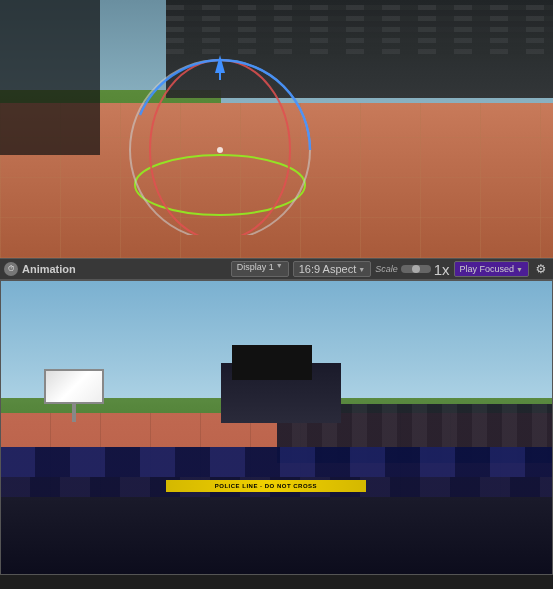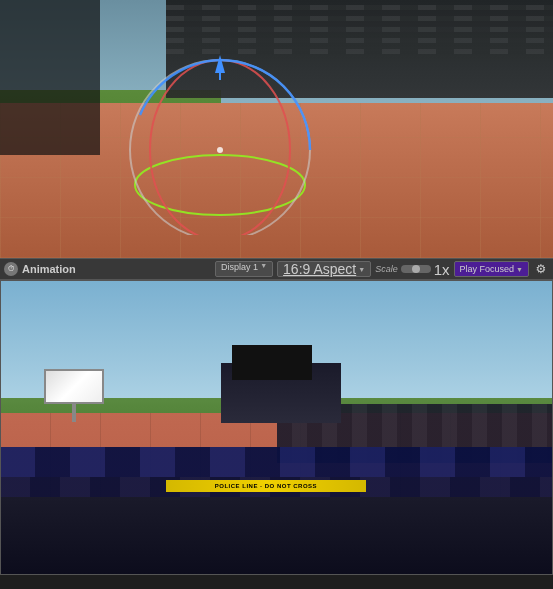--- a/index.html
+++ b/index.html
@@ -278,21 +278,21 @@
   </div>
 
   <div style="flex:1;"></div>
 
   <div style="display:flex;align-items:flex-start;background:#4a4a4a;border:1px solid #666;border-radius:2px;padding:0 5px;height:16px;cursor:pointer;gap:2px;">
     <span style="font-size:9px;color:#ccc;">Display 1</span>
     <span style="font-size:7px;color:#aaa;">▼</span>
   </div>
 
   <div style="display:flex;align-items:center;background:#4a4a4a;border:1px solid #666;border-radius:2px;padding:0 5px;height:16px;cursor:pointer;gap:2px;">
-    <span style="font-size:14px;color:#ccc;text-decoration:underline;">16:9 Aspect</span>
+    <span style="font-size:11px;color:#ccc;">16:9 Aspect</span>
     <span style="font-size:7px;color:#aaa;">▼</span>
   </div>
 
   <div class="scale-control">
     <span style="font-size:9px;color:#aaa;font-style:italic;">Scale</span>
     <div class="scale-slider"></div>
     <span style="font-size:15px;color:#ccc;">1x</span>
   </div>
 
   <div style="display:flex;align-items:center;background:#4c1d95;border:1px solid #666;border-radius:2px;padding:0 5px;height:16px;cursor:pointer;gap:2px;">

